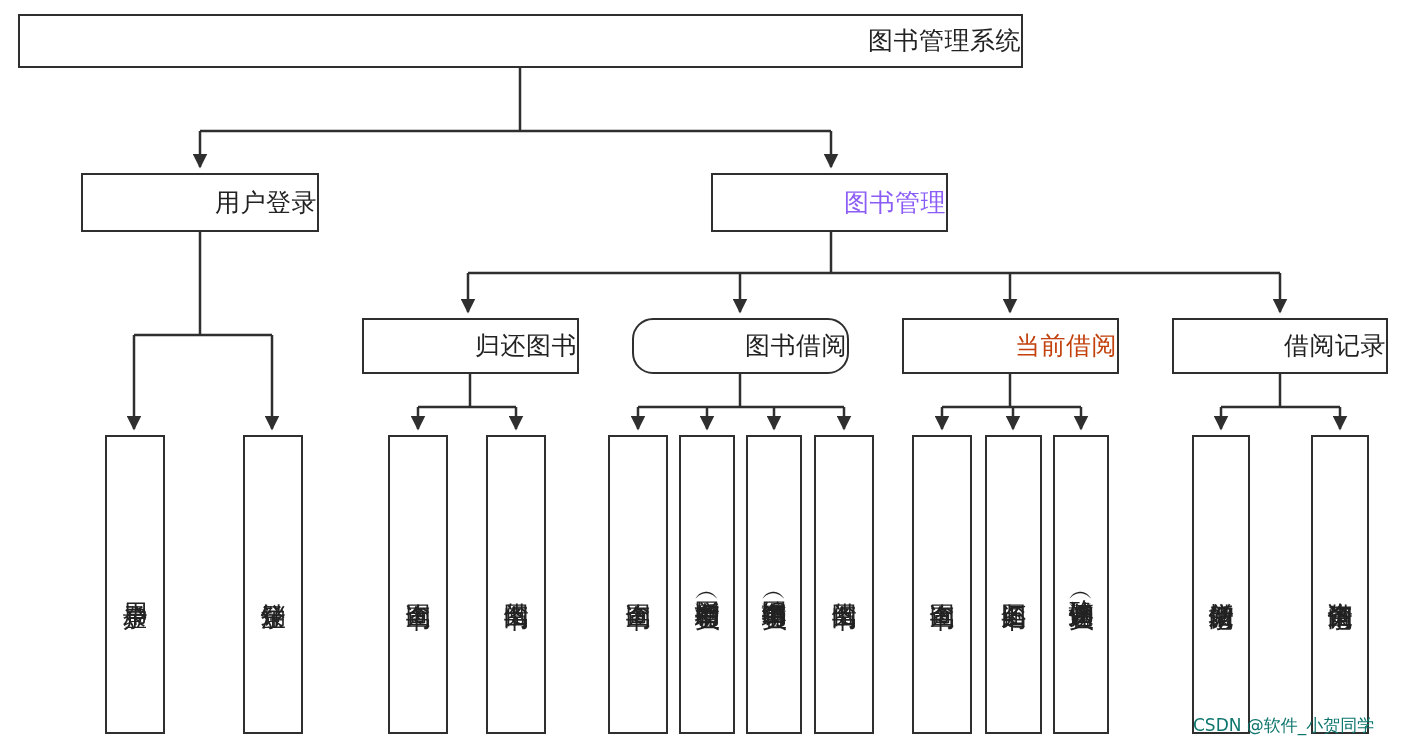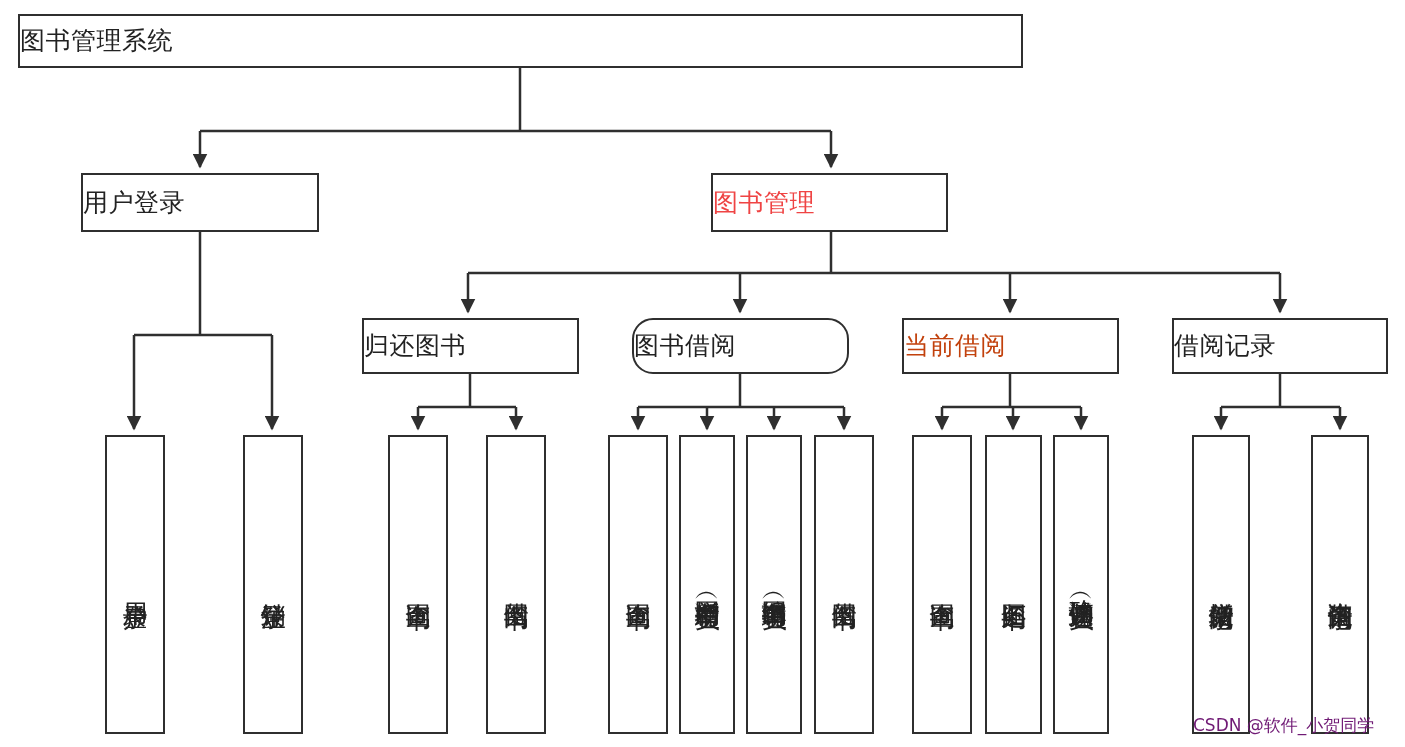--- a/index.html
+++ b/index.html
@@ -26,21 +26,21 @@
     height: 747px;
     pointer-events: none;
   }
   .node {
     position: absolute;
     box-sizing: border-box;
     background: #ffffff;
     border: 2px solid #2f2f2f;
     display: flex;
     align-items: center;
-    justify-content: flex-start;
+    justify-content: flex-end;
     color: #222222;
     z-index: 2;
   }
   .node .label {
     display: block;
     text-align: center;
     line-height: 1.12;
     letter-spacing: 0.5px;
   }
   
@@ -126,21 +126,21 @@
     </g>
   </svg>
 
   <div class="node h root" style="left: 18px; top: 14px; width: 1005px; height: 54px; border-color: rgb(47, 47, 47); background: rgb(255, 255, 255); color: rgb(34, 34, 34);">
     <span class="label">图书管理系统</span>
   </div>
 
   <div class="node h" style="left: 81px; top: 173px; width: 238px; height: 59px; border-color: rgb(47, 47, 47); background: rgb(255, 255, 255); color: rgb(34, 34, 34);">
     <span class="label">用户登录</span>
   </div>
-  <div class="node h" style="left: 711px; top: 173px; width: 237px; height: 59px; border-color: rgb(47, 47, 47); background: rgb(255, 255, 255); color: #ef4444;">
+  <div class="node h" style="left: 711px; top: 173px; width: 237px; height: 59px; border-color: rgb(47, 47, 47); background: rgb(255, 255, 255); color: #8b5cf6;">
     <span class="label">图书管理</span>
   </div>
 
   <div class="node h" style="left: 362px; top: 318px; width: 217px; height: 56px; border-color: rgb(47, 47, 47); background: rgb(255, 255, 255); color: rgb(34, 34, 34);">
     <span class="label">归还图书</span>
   </div>
   <div class="node h" style="left: 632px; top: 318px; width: 217px; height: 56px; border-color: rgb(47, 47, 47); background: rgb(255, 255, 255); color: rgb(34, 34, 34); border-radius: 21px;">
     <span class="label">图书借阅</span>
   </div>
   <div class="node h" style="left: 902px; top: 318px; width: 217px; height: 56px; border-color: rgb(47, 47, 47); background: rgb(255, 255, 255); color: #c2410c;">
@@ -183,15 +183,15 @@
   <div class="node v" style="left: 1053px; top: 435px; width: 56px; height: 299px; border-color: rgb(47, 47, 47); background: rgb(255, 255, 255); color: rgb(34, 34, 34);">
     <span class="label">确认归还（管理员）</span>
   </div>
   <div class="node v" style="left: 1192px; top: 435px; width: 58px; height: 299px; border-color: rgb(47, 47, 47); background: rgb(255, 255, 255); color: rgb(34, 34, 34);">
     <span class="label">新增借阅记录</span>
   </div>
   <div class="node v" style="left: 1311px; top: 435px; width: 58px; height: 299px; border-color: rgb(47, 47, 47); background: rgb(255, 255, 255); color: rgb(34, 34, 34);">
     <span class="label">查询借阅记录</span>
   </div>
 
-  <div class="watermark" style="left: 1193px; top: 714px; color: #701a75; text-align: center;">CSDN @软件_小贺同学</div>
+  <div class="watermark" style="left: 1193px; top: 714px; color: #0f766e; text-align: center;">CSDN @软件_小贺同学</div>
 
 </div>
 
 </body></html>

